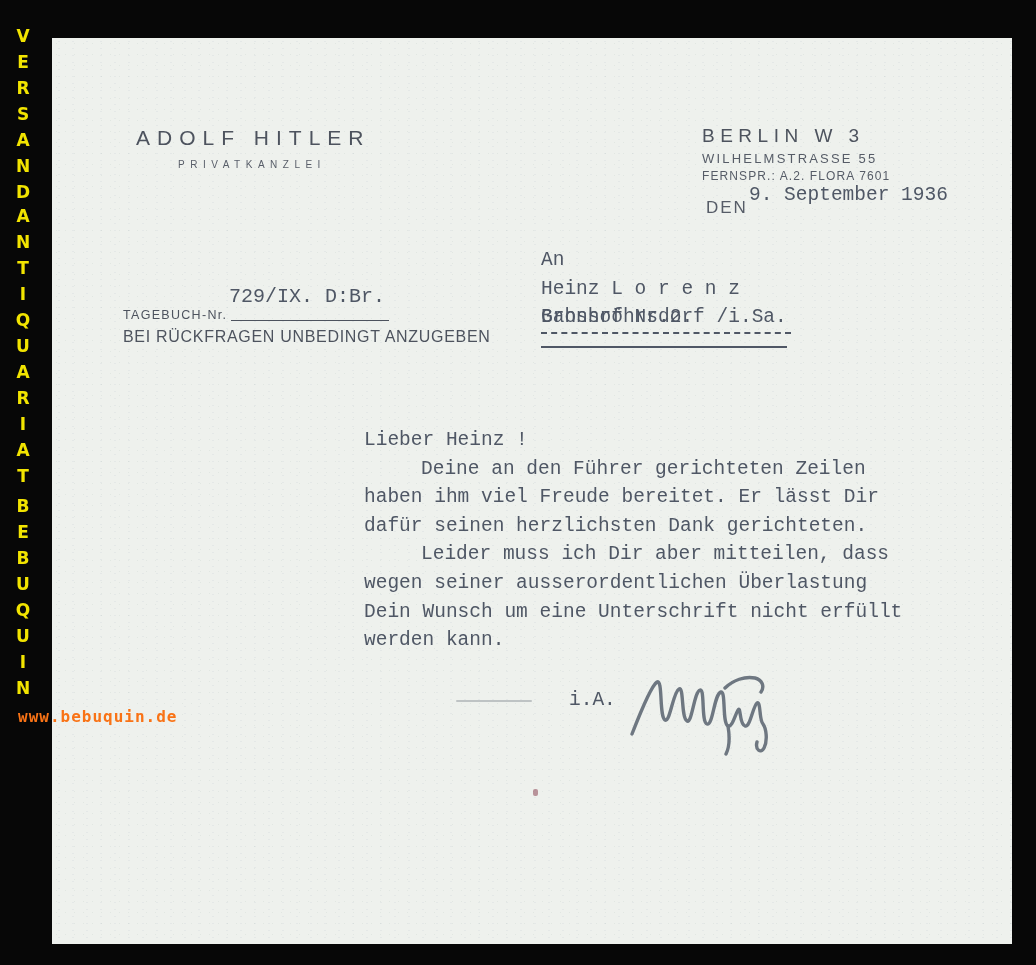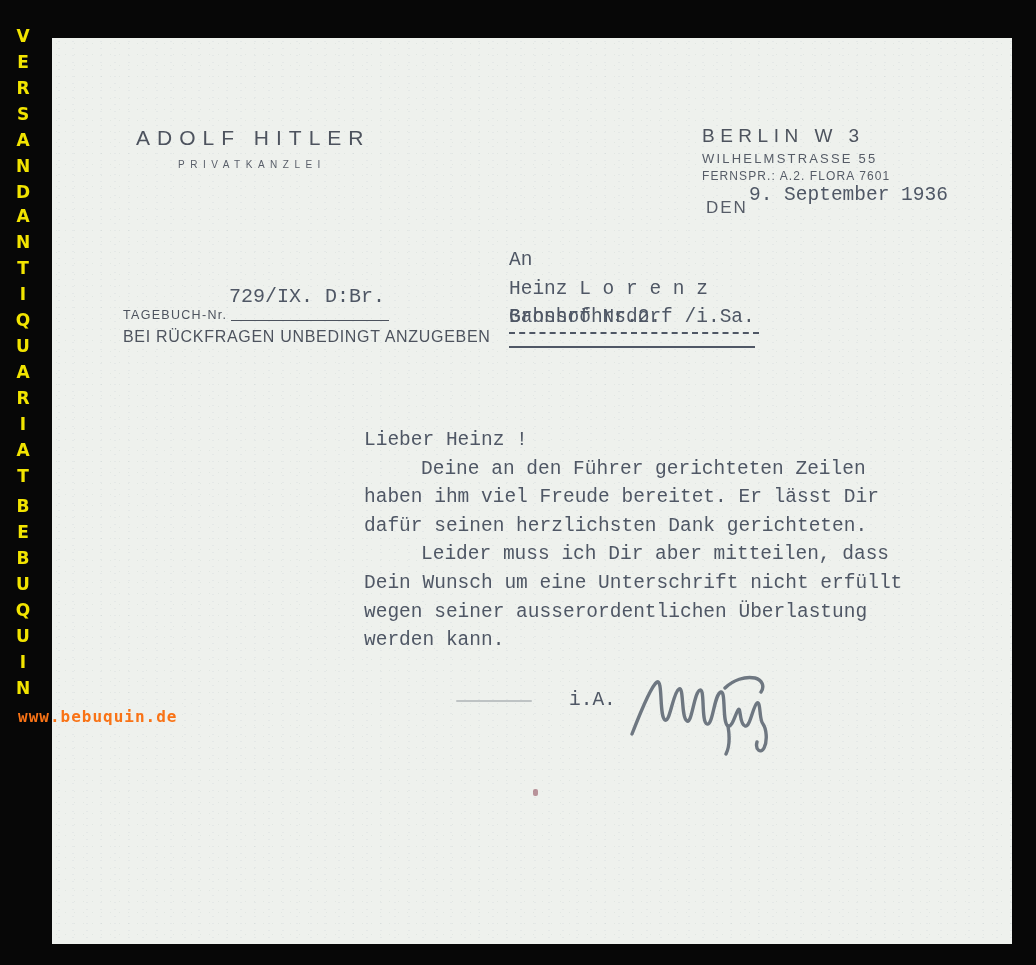--- a/index.html
+++ b/index.html
@@ -51,21 +51,21 @@
   .ref-number { left:177px; top:247px; font-size:20px; }
   .ref-row {
     left:71px; top:268px; width:266px; height:16px;
     display:flex; align-items:flex-end; white-space:nowrap;
   }
   .ref-row .ref-label { position:static; font-size:12.5px; letter-spacing:1.3px; font-weight:500; }
   .ref-row .ref-rule  { position:static; flex:1; border-bottom:1.6px solid #4d535e; margin:0 0 1px 4px; }
   .ref-note   { left:71px; top:290px; font-size:16px; letter-spacing:0.7px; font-weight:500; }
 
   .recipient { left:457px; top:208px; line-height:28.6px; height:120px; }
-  .recipient > div { position:static; }
+  .recipient > div { position:static;margin-left:32px; }
   .recipient .u { border-bottom:2px solid #4f5765; padding-bottom:14px; }
   .dash-underline {
     left:0; top:82px; width:250px; height:0;
     border-top:2px dashed #4f5765;
   }
 
   .letterbody { left:312px; top:388px; line-height:28.6px; }
   .letterbody > div { position:static; }
   .letterbody .indent { padding-left:57px; }
 
@@ -119,22 +119,22 @@
       <div>Bahnhof Nr.2.</div>
       <div class="dash-underline"></div>
     </div>
 
     <div class="letterbody type">
       <div>Lieber Heinz !</div>
       <div class="indent">Deine an den Führer gerichteten Zeilen</div>
       <div>haben ihm viel Freude bereitet. Er lässt Dir</div>
       <div>dafür seinen herzlichsten Dank gerichteten.</div>
       <div class="indent">Leider muss ich Dir aber mitteilen, dass</div>
+      <div>wegen seiner ausserordentlichen Überlastung</div>
       <div>Dein Wunsch um eine Unterschrift nicht erfüllt</div>
-      <div>wegen seiner ausserordentlichen Überlastung</div>
       <div>werden kann.</div>
     </div>
 
     <div class="sigprefix type">i.A.</div>
     <div class="pencil-dash"></div>
 
     <svg class="signature" width="165" height="92" viewBox="0 0 165 92">
       <g fill="none" stroke="#5d6773" stroke-width="3.4" stroke-linecap="round" stroke-linejoin="round" opacity="0.88">
         <path d="M3,66 C10,48 22,18 28,14 C34,11 30,48 36,52 C41,55 44,24 50,21
                  C55,18 52,50 58,53 C63,56 65,24 71,22 C76,20 72,54 78,56

